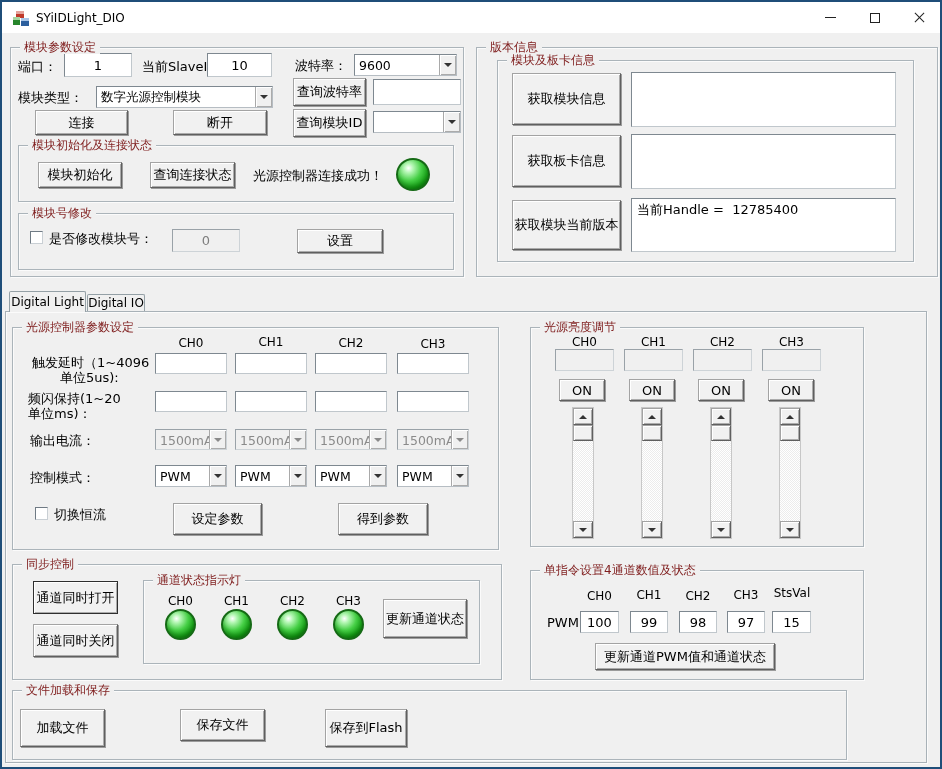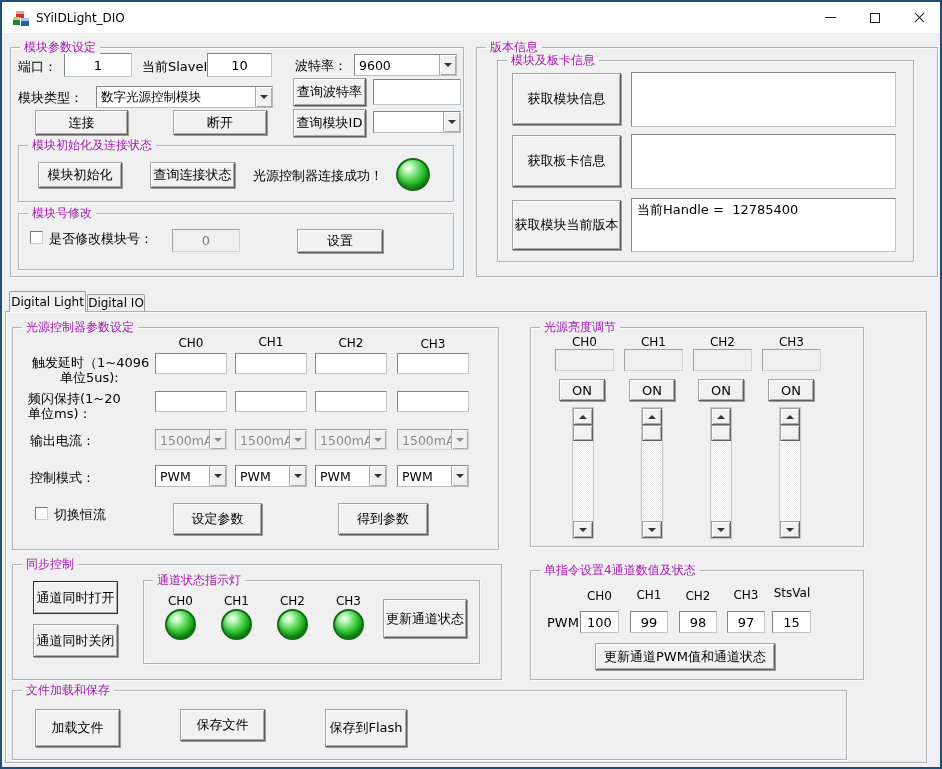--- a/index.html
+++ b/index.html
@@ -15,21 +15,21 @@
   .win-btn { position:absolute; top:0; width:45px; height:31px; display:flex; align-items:center; justify-content:center; }
   .glyph-min { width:11px; height:1px; background:#222; }
   .glyph-max { width:10px; height:10px; border:1px solid #222; }
   .glyph-close { position:relative; width:13px; height:13px; }
   .glyph-close i { position:absolute; left:0; top:6px; width:13px; height:1px; background:#222; display:block; }
   .glyph-close i:first-child { transform:rotate(45deg); }
   .glyph-close i:last-child  { transform:rotate(-45deg); }
 
   
   .group { position:absolute; border:1px solid #abb4ba; box-shadow:1px 1px 0 #fbfbfb, inset 1px 1px 0 #fbfbfb; }
-  .group-label { position:absolute; background:#f0f0f0; padding:0 4px; font-size:12px; color:#a21caf; line-height:14px; z-index:2; }
+  .group-label { position:absolute; background:#f0f0f0; padding:0 4px; font-size:12px; color:#7f1d1d; line-height:14px; z-index:2; }
 
   .lbl { position:absolute; font-size:13px; color:#000; white-space:nowrap; }
   .lbl-s { position:absolute; font-size:12px; color:#000; white-space:nowrap; }
 
   
   .btn { position:absolute; background:#f1f1f1; font-size:13px; color:#000;
          border:1px solid; border-color:#a3a3a3 #5f5f5f #5f5f5f #a3a3a3;
          box-shadow:inset 1px 1px 0 #ffffff, inset -1px -1px 0 #ababab, 1px 1px 0 #9b9b9b;
          display:flex; align-items:center; justify-content:center; cursor:default; white-space:nowrap;
          font-family:"DejaVu Sans","Liberation Sans",sans-serif; }
@@ -348,17 +348,17 @@
   <span class="lbl" style="left:545px;top:613px;">PWM</span>
   <input class="tb" style="left: 578px; top: 609px; width: 39px; height: 22px;" value="100">
   <input class="tb" style="left: 628px; top: 609px; width: 38px; height: 22px;" value="99">
   <input class="tb" style="left: 677px; top: 609px; width: 38px; height: 22px;" value="98">
   <input class="tb" style="left: 725px; top: 609px; width: 38px; height: 22px;" value="97">
   <input class="tb" style="left: 770px; top: 609px; width: 39px; height: 22px;" value="15">
   <div class="btn" style="left:593px;top:641px;width:180px;height:27px;">更新通道PWM值和通道状态</div>
 
   <div class="group" style="left:10px;top:688px;width:835px;height:70px;"></div>
   <span class="group-label" style="left:20px;top:681px;">文件加载和保存</span>
-  <div class="btn" style="left:33px;top:707px;width:85px;height:38px;">加载文件</div>
+  <div class="btn" style="left:18px;top:707px;width:85px;height:38px;">加载文件</div>
   <div class="btn" style="left:178px;top:707px;width:85px;height:32px;">保存文件</div>
   <div class="btn" style="left:323px;top:707px;width:82px;height:38px;">保存到Flash</div>
 
 </div>
 
 </body></html>

